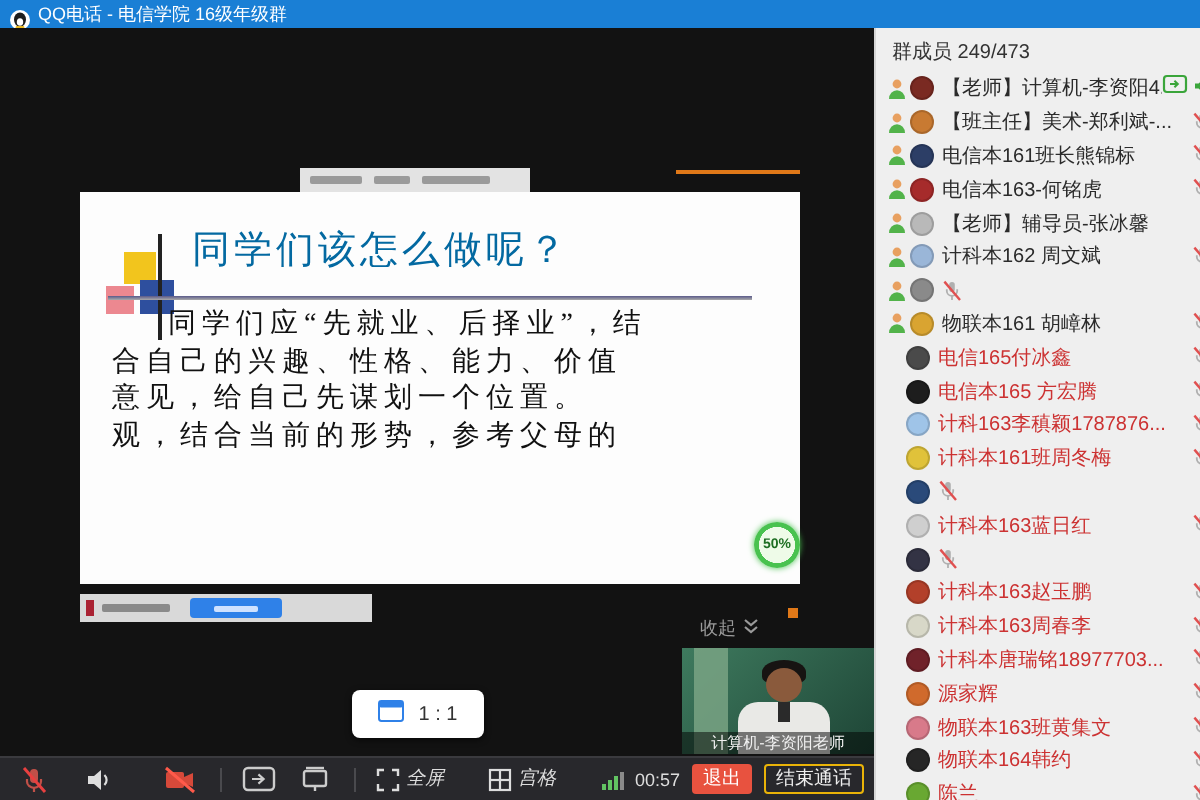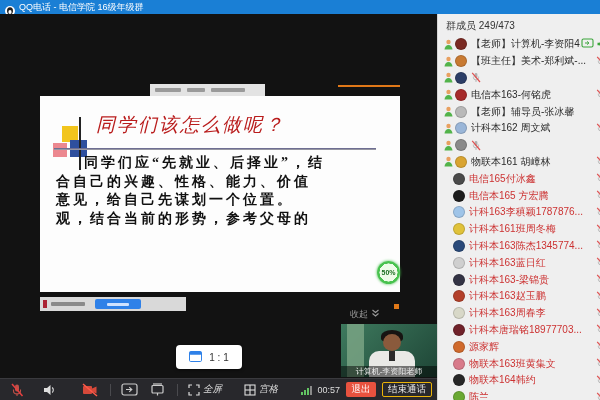--- a/index.html
+++ b/index.html
@@ -19,25 +19,25 @@
                 display:flex;align-items:center;gap:6px;padding:0 5px;box-sizing:border-box;}
   .mini-toolbar i{display:block;height:4px;background:#9a9a9a;border-radius:1px;}
   .orange-line{position:absolute;left:338px;top:71px;width:62px;height:2px;background:#e07818;}
 
   .slide{position:absolute;left:40px;top:82px;width:360px;height:196px;background:#fdfdfd;}
   .sq-y{position:absolute;left:22px;top:30px;width:16px;height:16px;background:#f2c51d;}
   .sq-p{position:absolute;left:13px;top:47px;width:14px;height:14px;background:#ec8890;}
   .sq-b{position:absolute;left:30px;top:44px;width:17px;height:17px;background:#2e4f9e;}
   .vline{position:absolute;left:39px;top:21px;width:2px;height:53px;background:#222;}
   .slide-title{position:absolute;left:56px;top:16px;font-family:"Liberation Serif",serif;
-               font-size:19px;color:#b91c1c;letter-spacing:2px;white-space:nowrap;font-style:italic;}
+               font-size:19px;color:#0369a1;letter-spacing:2px;white-space:nowrap;}
   .hline{position:absolute;left:14px;top:52px;width:322px;height:2px;
          background:linear-gradient(to bottom,#5a5a8a,#aaa);}
   .slide-body{position:absolute;left:16px;top:58px;width:334px;font-family:"Liberation Serif",serif;
-              font-weight:bold;font-size:14px;color:#111;line-height:18.5px;letter-spacing:3px;}
+              font-weight:normal;font-size:14px;color:#111;line-height:18.5px;letter-spacing:3px;}
   .slide-body .ln{white-space:nowrap;}
   .slide-body .ln.first{text-indent:2em;}
 
   .green-badge{position:absolute;left:377px;top:247px;width:23px;height:23px;border-radius:50%;
                background:radial-gradient(circle,#eefbe8 55%,#49c24f 56%);
                box-shadow:0 0 3px #49c24f;display:flex;align-items:center;justify-content:center;
                font-size:7px;color:#1d6e22;font-weight:bold;}
 
   .mini-taskbar{position:absolute;left:40px;top:283px;width:146px;height:14px;background:#d9d9d9;
                 display:flex;align-items:center;padding:0 3px;box-sizing:border-box;}
@@ -294,20 +294,21 @@
     </span>
   </div>
         <div class="member-row online right-muted">
     <span class="m-status">
       <svg width="9" height="11" viewBox="0 0 9 11">
         <circle cx="4.5" cy="3" r="2.2" fill="#e8a060"></circle>
         <path d="M0.5 10.5 a4 4.4 0 0 1 8 0 z" fill="#52b34a"></path>
       </svg>
     </span>
     <span class="m-avatar" style="background: rgb(44, 62, 102);"></span>
+    <span class="m-name">电信本161班长熊锦标</span>
     <span class="m-right">
 
       <span class="ri-muted">
         <svg width="10" height="11" viewBox="0 0 10 11">
           <rect x="3.6" y="1" width="2.8" height="5" rx="1.4" fill="#b0b0b0"></rect>
           <path d="M2.4 4.6 v0.9 a2.6 2.4 0 0 0 5.2 0 v-0.9" stroke="#b0b0b0" stroke-width="0.9" fill="none"></path>
           <line x1="5" y1="8" x2="5" y2="10" stroke="#b0b0b0" stroke-width="0.9"></line>
           <line x1="1.2" y1="0.8" x2="9" y2="10" stroke="#e05050" stroke-width="1.2"></line>
         </svg>
       </span>
@@ -480,21 +481,20 @@
           <line x1="1.2" y1="0.8" x2="9" y2="10" stroke="#e05050" stroke-width="1.2"></line>
         </svg>
       </span>
     </span>
   </div>
         <div class="member-row offline right-muted">
     <span class="m-status">
       
     </span>
     <span class="m-avatar" style="background: rgb(42, 74, 122);"></span>
-    <span class="m-name">计科本163陈杰1345774...</span>
     <span class="m-right">
 
       <span class="ri-muted">
         <svg width="10" height="11" viewBox="0 0 10 11">
           <rect x="3.6" y="1" width="2.8" height="5" rx="1.4" fill="#b0b0b0"></rect>
           <path d="M2.4 4.6 v0.9 a2.6 2.4 0 0 0 5.2 0 v-0.9" stroke="#b0b0b0" stroke-width="0.9" fill="none"></path>
           <line x1="5" y1="8" x2="5" y2="10" stroke="#b0b0b0" stroke-width="0.9"></line>
           <line x1="1.2" y1="0.8" x2="9" y2="10" stroke="#e05050" stroke-width="1.2"></line>
         </svg>
       </span>
@@ -516,21 +516,20 @@
           <line x1="1.2" y1="0.8" x2="9" y2="10" stroke="#e05050" stroke-width="1.2"></line>
         </svg>
       </span>
     </span>
   </div>
         <div class="member-row offline right-muted">
     <span class="m-status">
       
     </span>
     <span class="m-avatar" style="background: rgb(51, 51, 68);"></span>
-    <span class="m-name">计科本163-梁锦贵</span>
     <span class="m-right">
 
       <span class="ri-muted">
         <svg width="10" height="11" viewBox="0 0 10 11">
           <rect x="3.6" y="1" width="2.8" height="5" rx="1.4" fill="#b0b0b0"></rect>
           <path d="M2.4 4.6 v0.9 a2.6 2.4 0 0 0 5.2 0 v-0.9" stroke="#b0b0b0" stroke-width="0.9" fill="none"></path>
           <line x1="5" y1="8" x2="5" y2="10" stroke="#b0b0b0" stroke-width="0.9"></line>
           <line x1="1.2" y1="0.8" x2="9" y2="10" stroke="#e05050" stroke-width="1.2"></line>
         </svg>
       </span>

